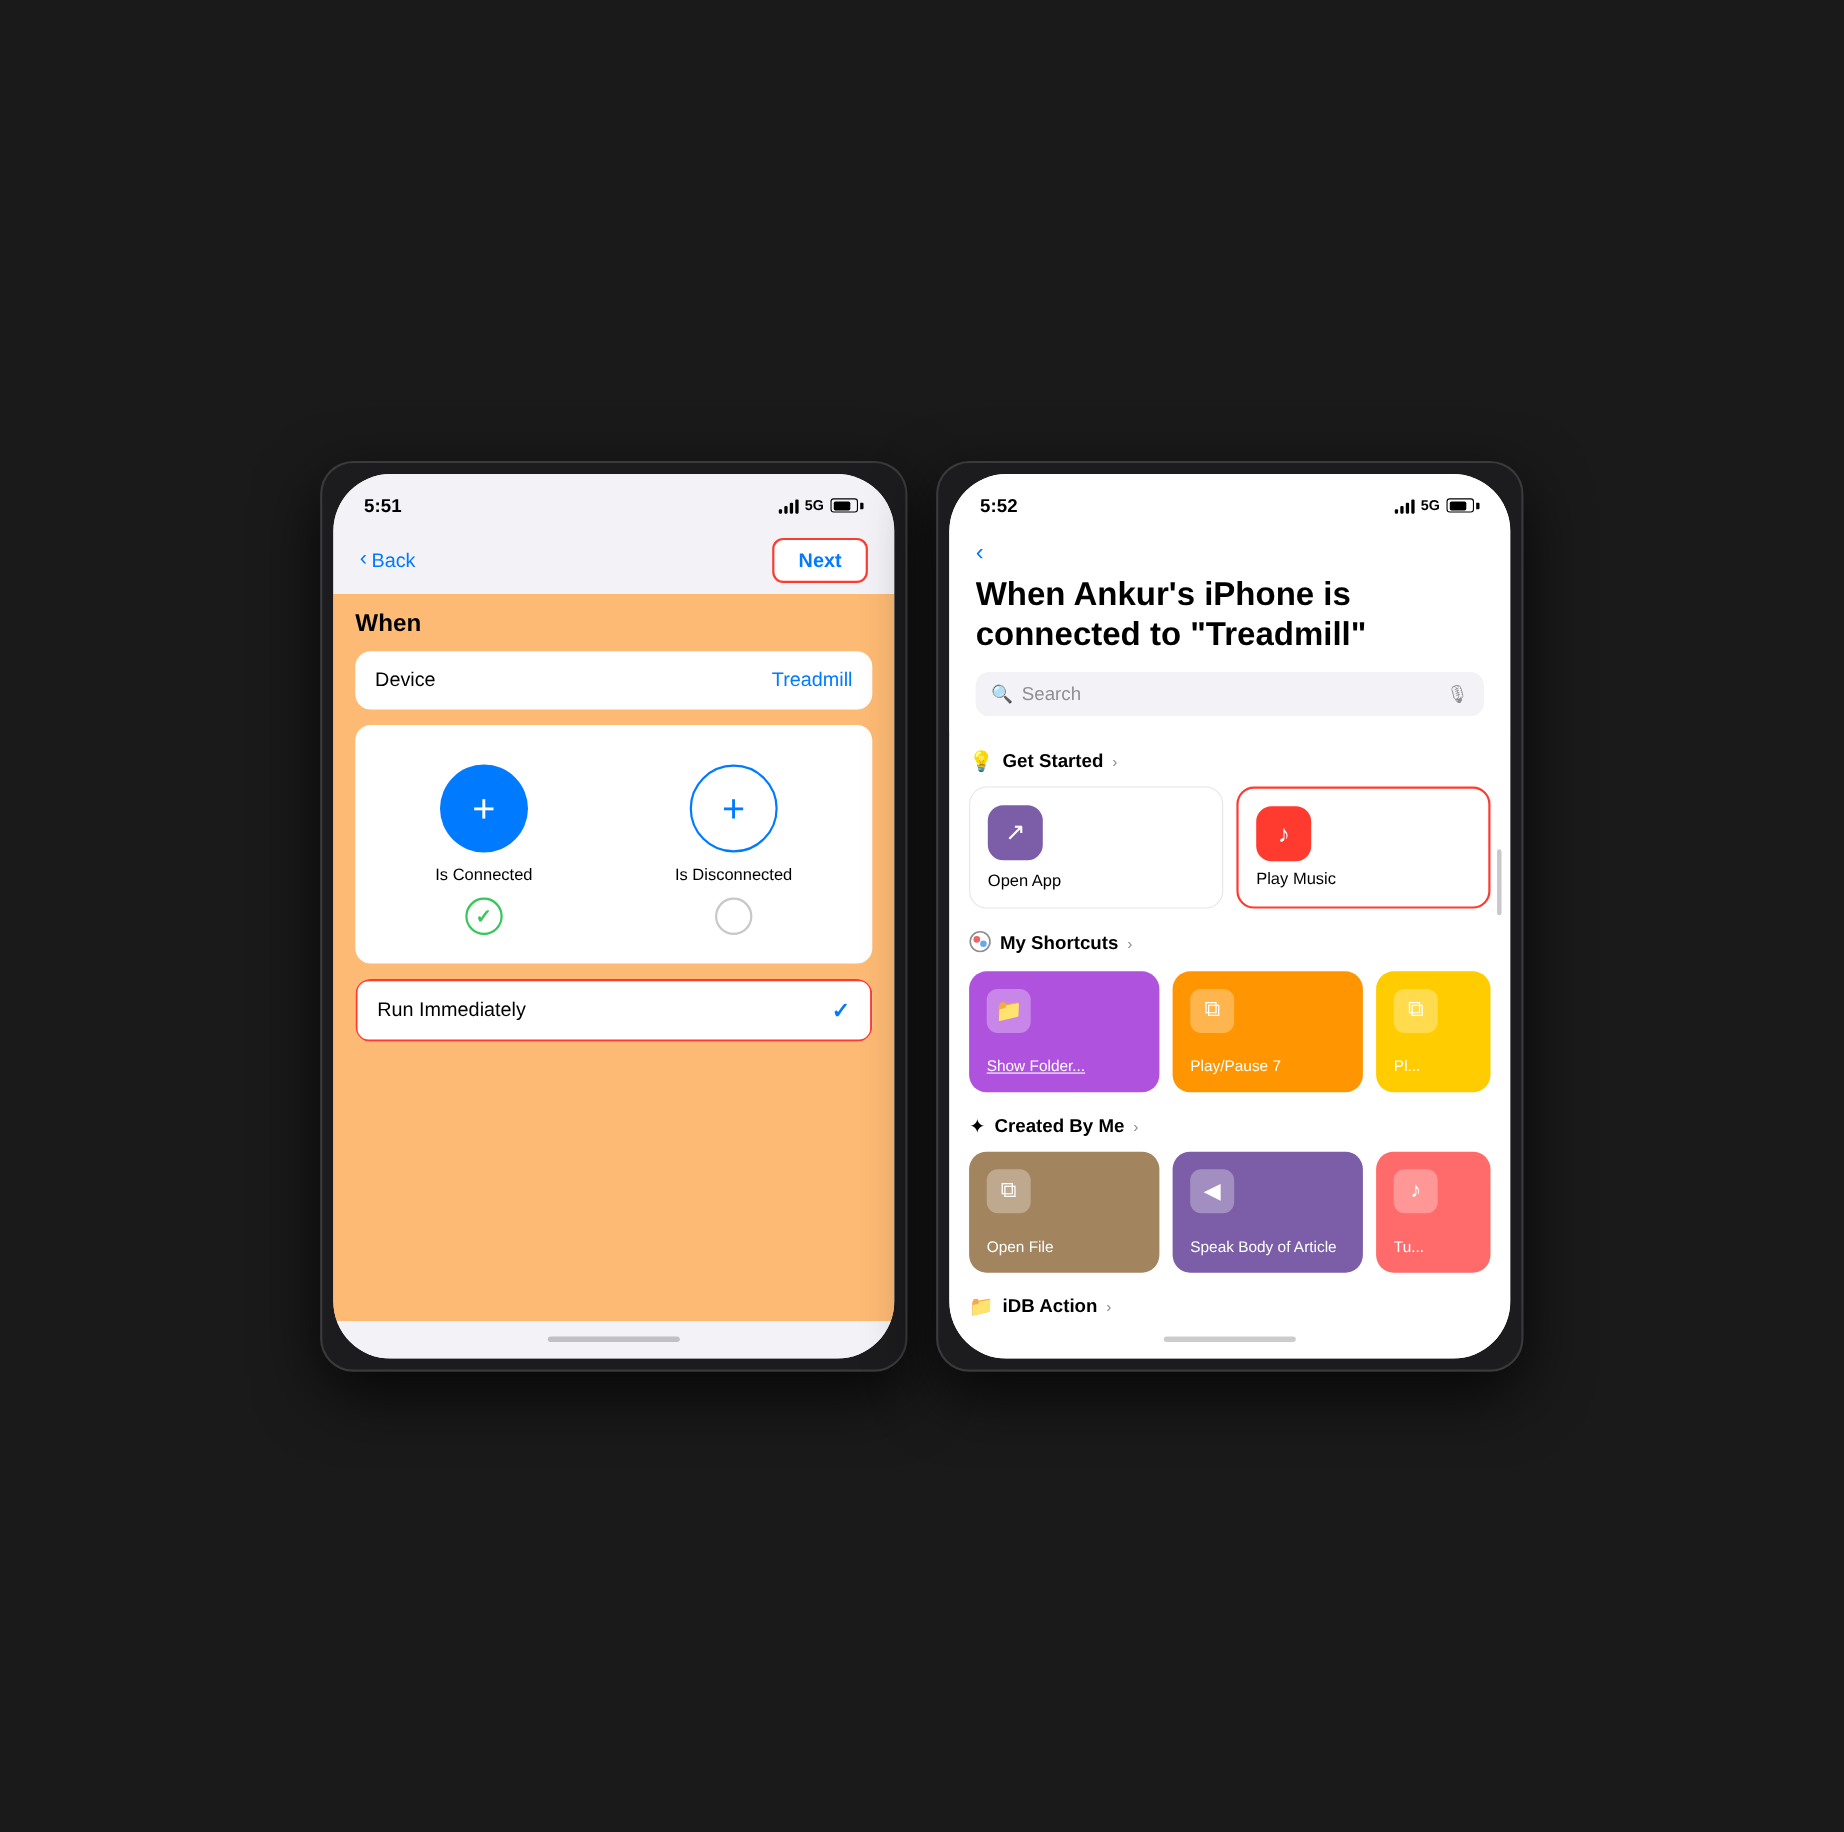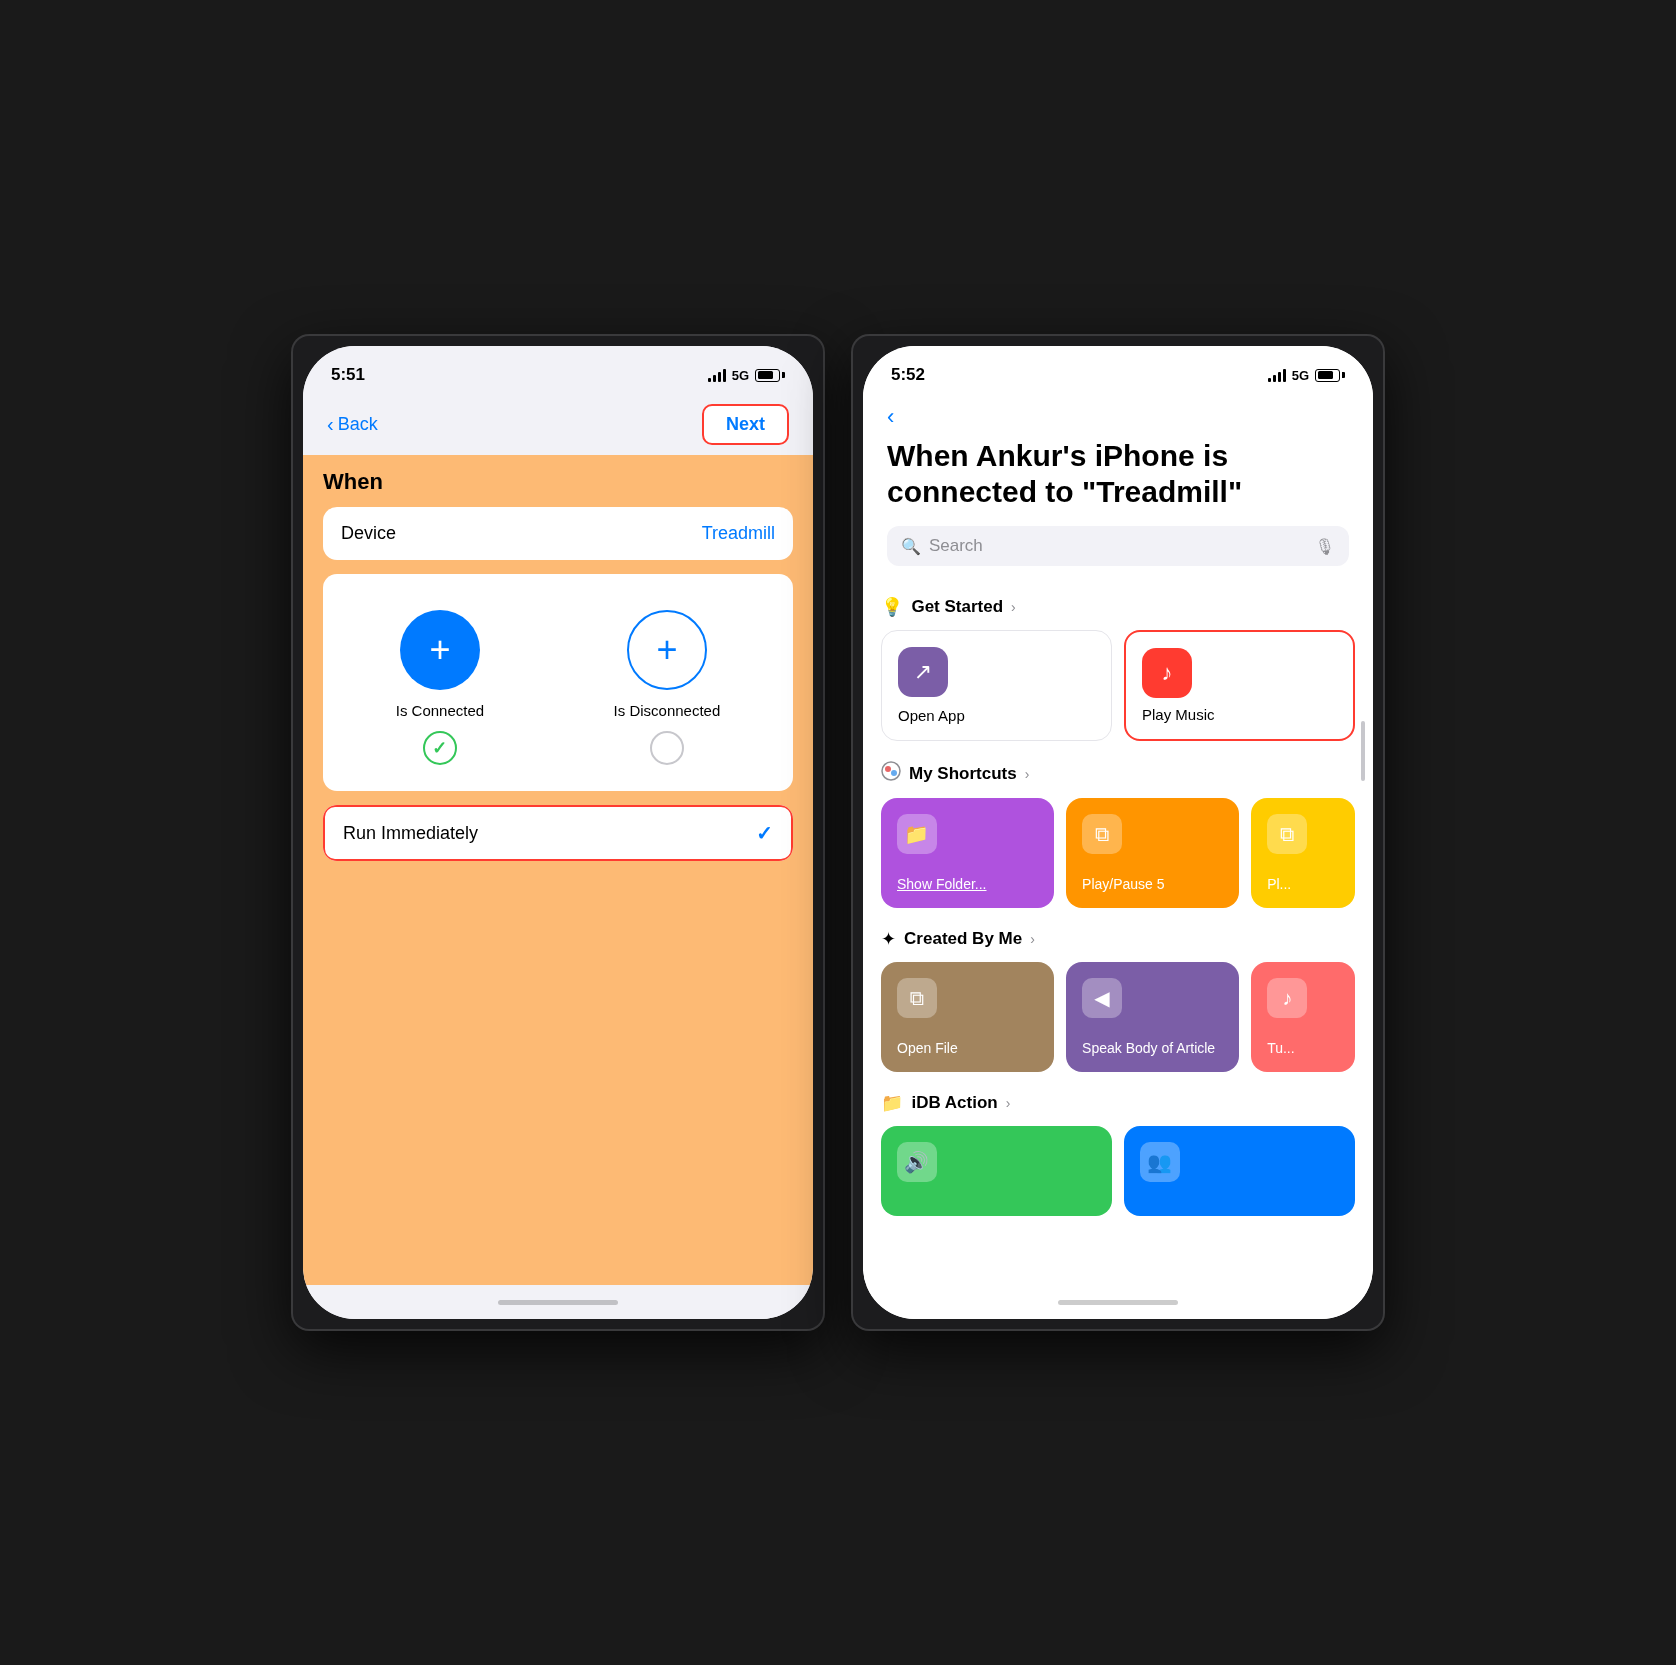--- a/index.html
+++ b/index.html
@@ -10,23 +10,23 @@
       align-items: center;
       min-height: 100vh;
       font-family: -apple-system, BlinkMacSystemFont, 'SF Pro Display', 'Helvetica Neue', sans-serif;
       gap: 30px;
       padding: 20px;
     }
 
     
     .phone {
       width: 530px;
-      height: 993px;
+      height: 824px;
       background: #1c1c1e;
-      border-radius: 16px;
+      border-radius: 28px;
       position: relative;
       box-shadow: 0 0 0 2px #3a3a3c, 0 20px 60px rgba(0,0,0,0.8);
       overflow: hidden;
       flex-shrink: 0;
     }
 
     .phone-screen {
       position: absolute;
       top: 10px;
       left: 10px;
@@ -613,21 +613,21 @@
             <div style="width:40px;height:40px;background:rgba(255,255,255,0.3);border-radius:10px;display:flex;align-items:center;justify-content:center;margin-bottom:8px;">
               <span style="font-size:20px;color:white;">📁</span>
             </div>
             <span style="font-size:14px;font-weight:500;color:white;margin-top:auto;text-decoration:underline;">Show Folder...</span>
           </div>
 
           <div class="shortcut-card" style="background:#ff9500; border-radius:16px; padding:16px; min-height:110px; display:flex; flex-direction:column;">
             <div style="width:40px;height:40px;background:rgba(255,255,255,0.3);border-radius:10px;display:flex;align-items:center;justify-content:center;margin-bottom:8px;">
               <span style="font-size:20px;color:white;">⧉</span>
             </div>
-            <span style="font-size:14px;font-weight:500;color:white;margin-top:auto;">Play/Pause 5</span>
+            <span style="font-size:14px;font-weight:500;color:white;margin-top:auto;">Play/Pause 7</span>
           </div>
 
           <div class="shortcut-card" style="background:#ffcc00; border-radius:16px; padding:16px; min-height:110px; display:flex; flex-direction:column; overflow:hidden;">
             <div style="width:40px;height:40px;background:rgba(255,255,255,0.3);border-radius:10px;display:flex;align-items:center;justify-content:center;margin-bottom:8px;">
               <span style="font-size:20px;color:white;">⧉</span>
             </div>
             <span style="font-size:14px;font-weight:500;color:white;margin-top:auto;">Pl...</span>
           </div>
         </div>
 

